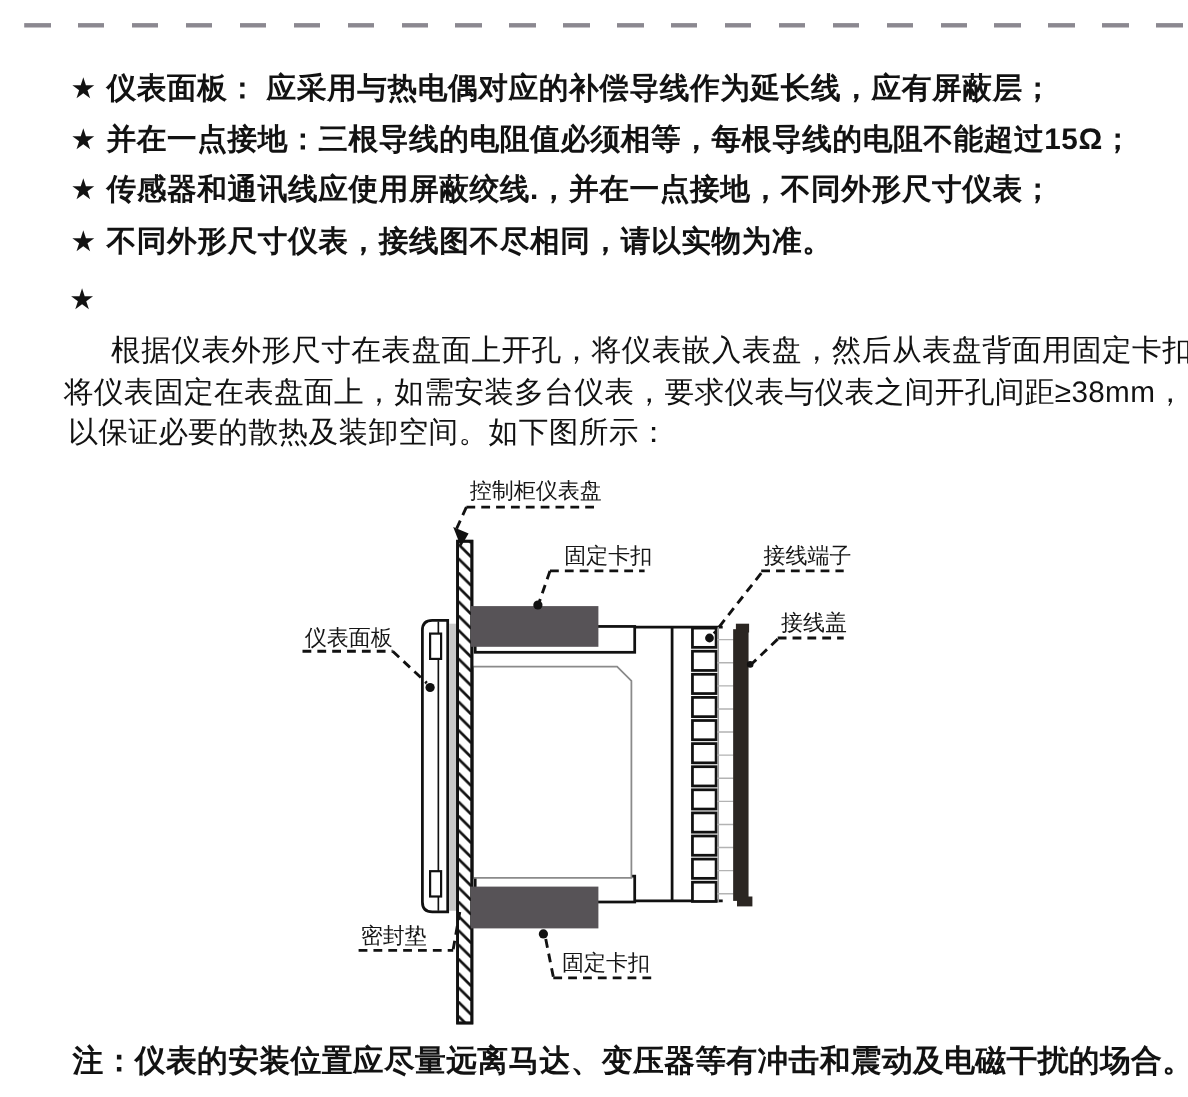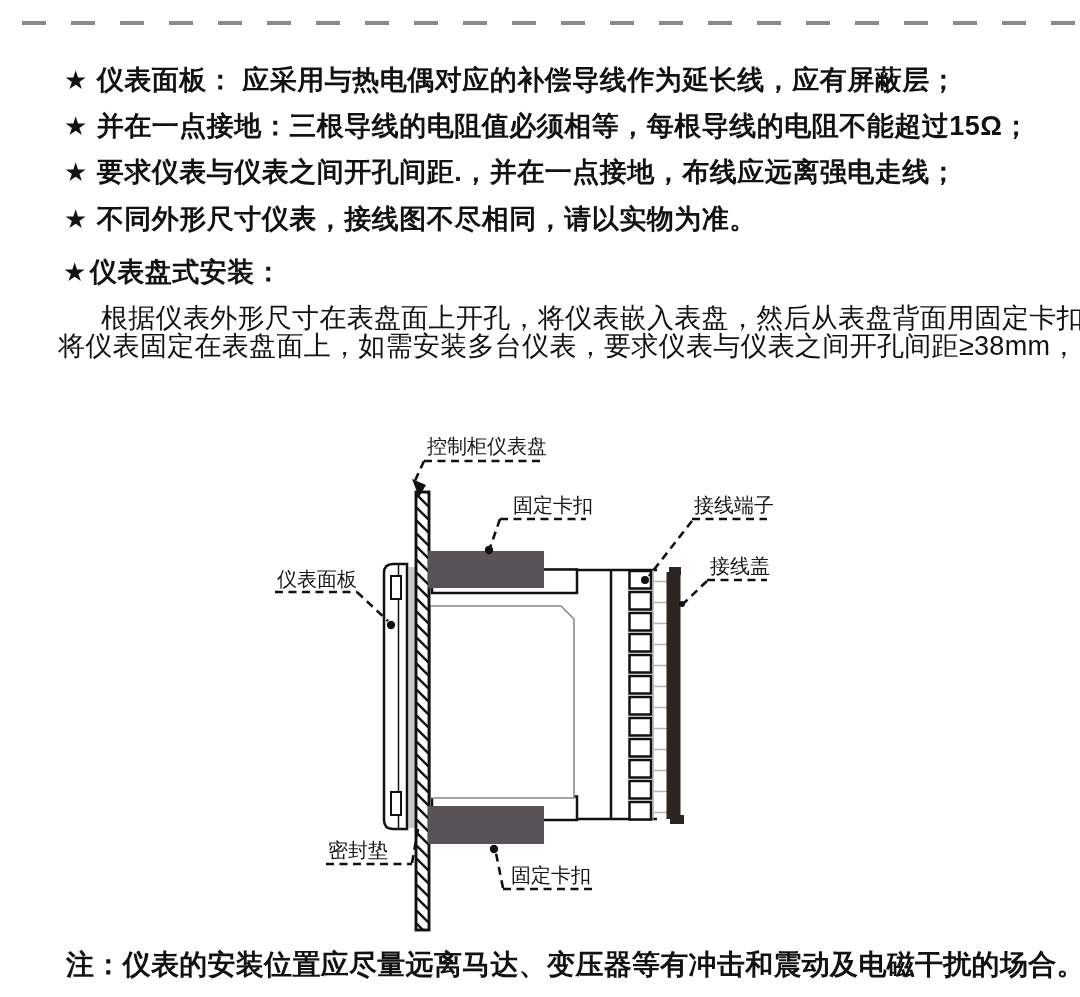--- a/index.html
+++ b/index.html
@@ -45,33 +45,33 @@
   <div class="bullet" style="left:64px; top:65px;">
     <span class="star">★</span>
     <span>仪表面板： 应采用与热电偶对应的补偿导线作为延长线，应有屏蔽层；</span>
   </div>
   <div class="bullet" style="left:64px; top:111px;">
     <span class="star">★</span>
     <span>并在一点接地：三根导线的电阻值必须相等，每根导线的电阻不能超过15Ω；</span>
   </div>
   <div class="bullet" style="left:64px; top:157px;">
     <span class="star">★</span>
-    <span>要求仪表与仪表之间开孔间距.，并在一点接地，布线应远离强电走线；</span>
+    <span>传感器和通讯线应使用屏蔽绞线.，并在一点接地，不同外形尺寸仪表；</span>
   </div>
   <div class="bullet" style="left:64px; top:204px;">
     <span class="star">★</span>
     <span>不同外形尺寸仪表，接线图不尽相同，请以实物为准。</span>
   </div>
   <div class="bullet tight" style="left:63px; top:257px;">
     <span class="star">★</span>
-    <span>仪表盘式安装：</span>
   </div>
 
   <div class="para-line" style="left:101px; top:303px;">根据仪表外形尺寸在表盘面上开孔，将仪表嵌入表盘，然后从表盘背面用固定卡扣</div>
-  <div class="para-line" style="left:58px;  top:331px;">将仪表固定在表盘面上，如需安装多台仪表，要求仪表与仪表之间开孔间距≥38mm，</div>
+  <div class="para-line" style="left:58px;  top:341px;">将仪表固定在表盘面上，如需安装多台仪表，要求仪表与仪表之间开孔间距≥38mm，</div>
+  <div class="para-line" style="left:62px;  top:378px;">以保证必要的散热及装卸空间。如下图所示：</div>
 
   <svg class="diagram" width="1080" height="997" viewBox="0 0 1080 997">
     <defs>
       <pattern id="hatch" patternUnits="userSpaceOnUse" width="13" height="13">
         <path d="M0,0 L13,13" stroke="#111" stroke-width="2.4"></path>
         <path d="M-13,0 L0,13" stroke="#111" stroke-width="2.4"></path>
         <path d="M13,0 L26,13" stroke="#111" stroke-width="2.4"></path>
       </pattern>
     </defs>
 

